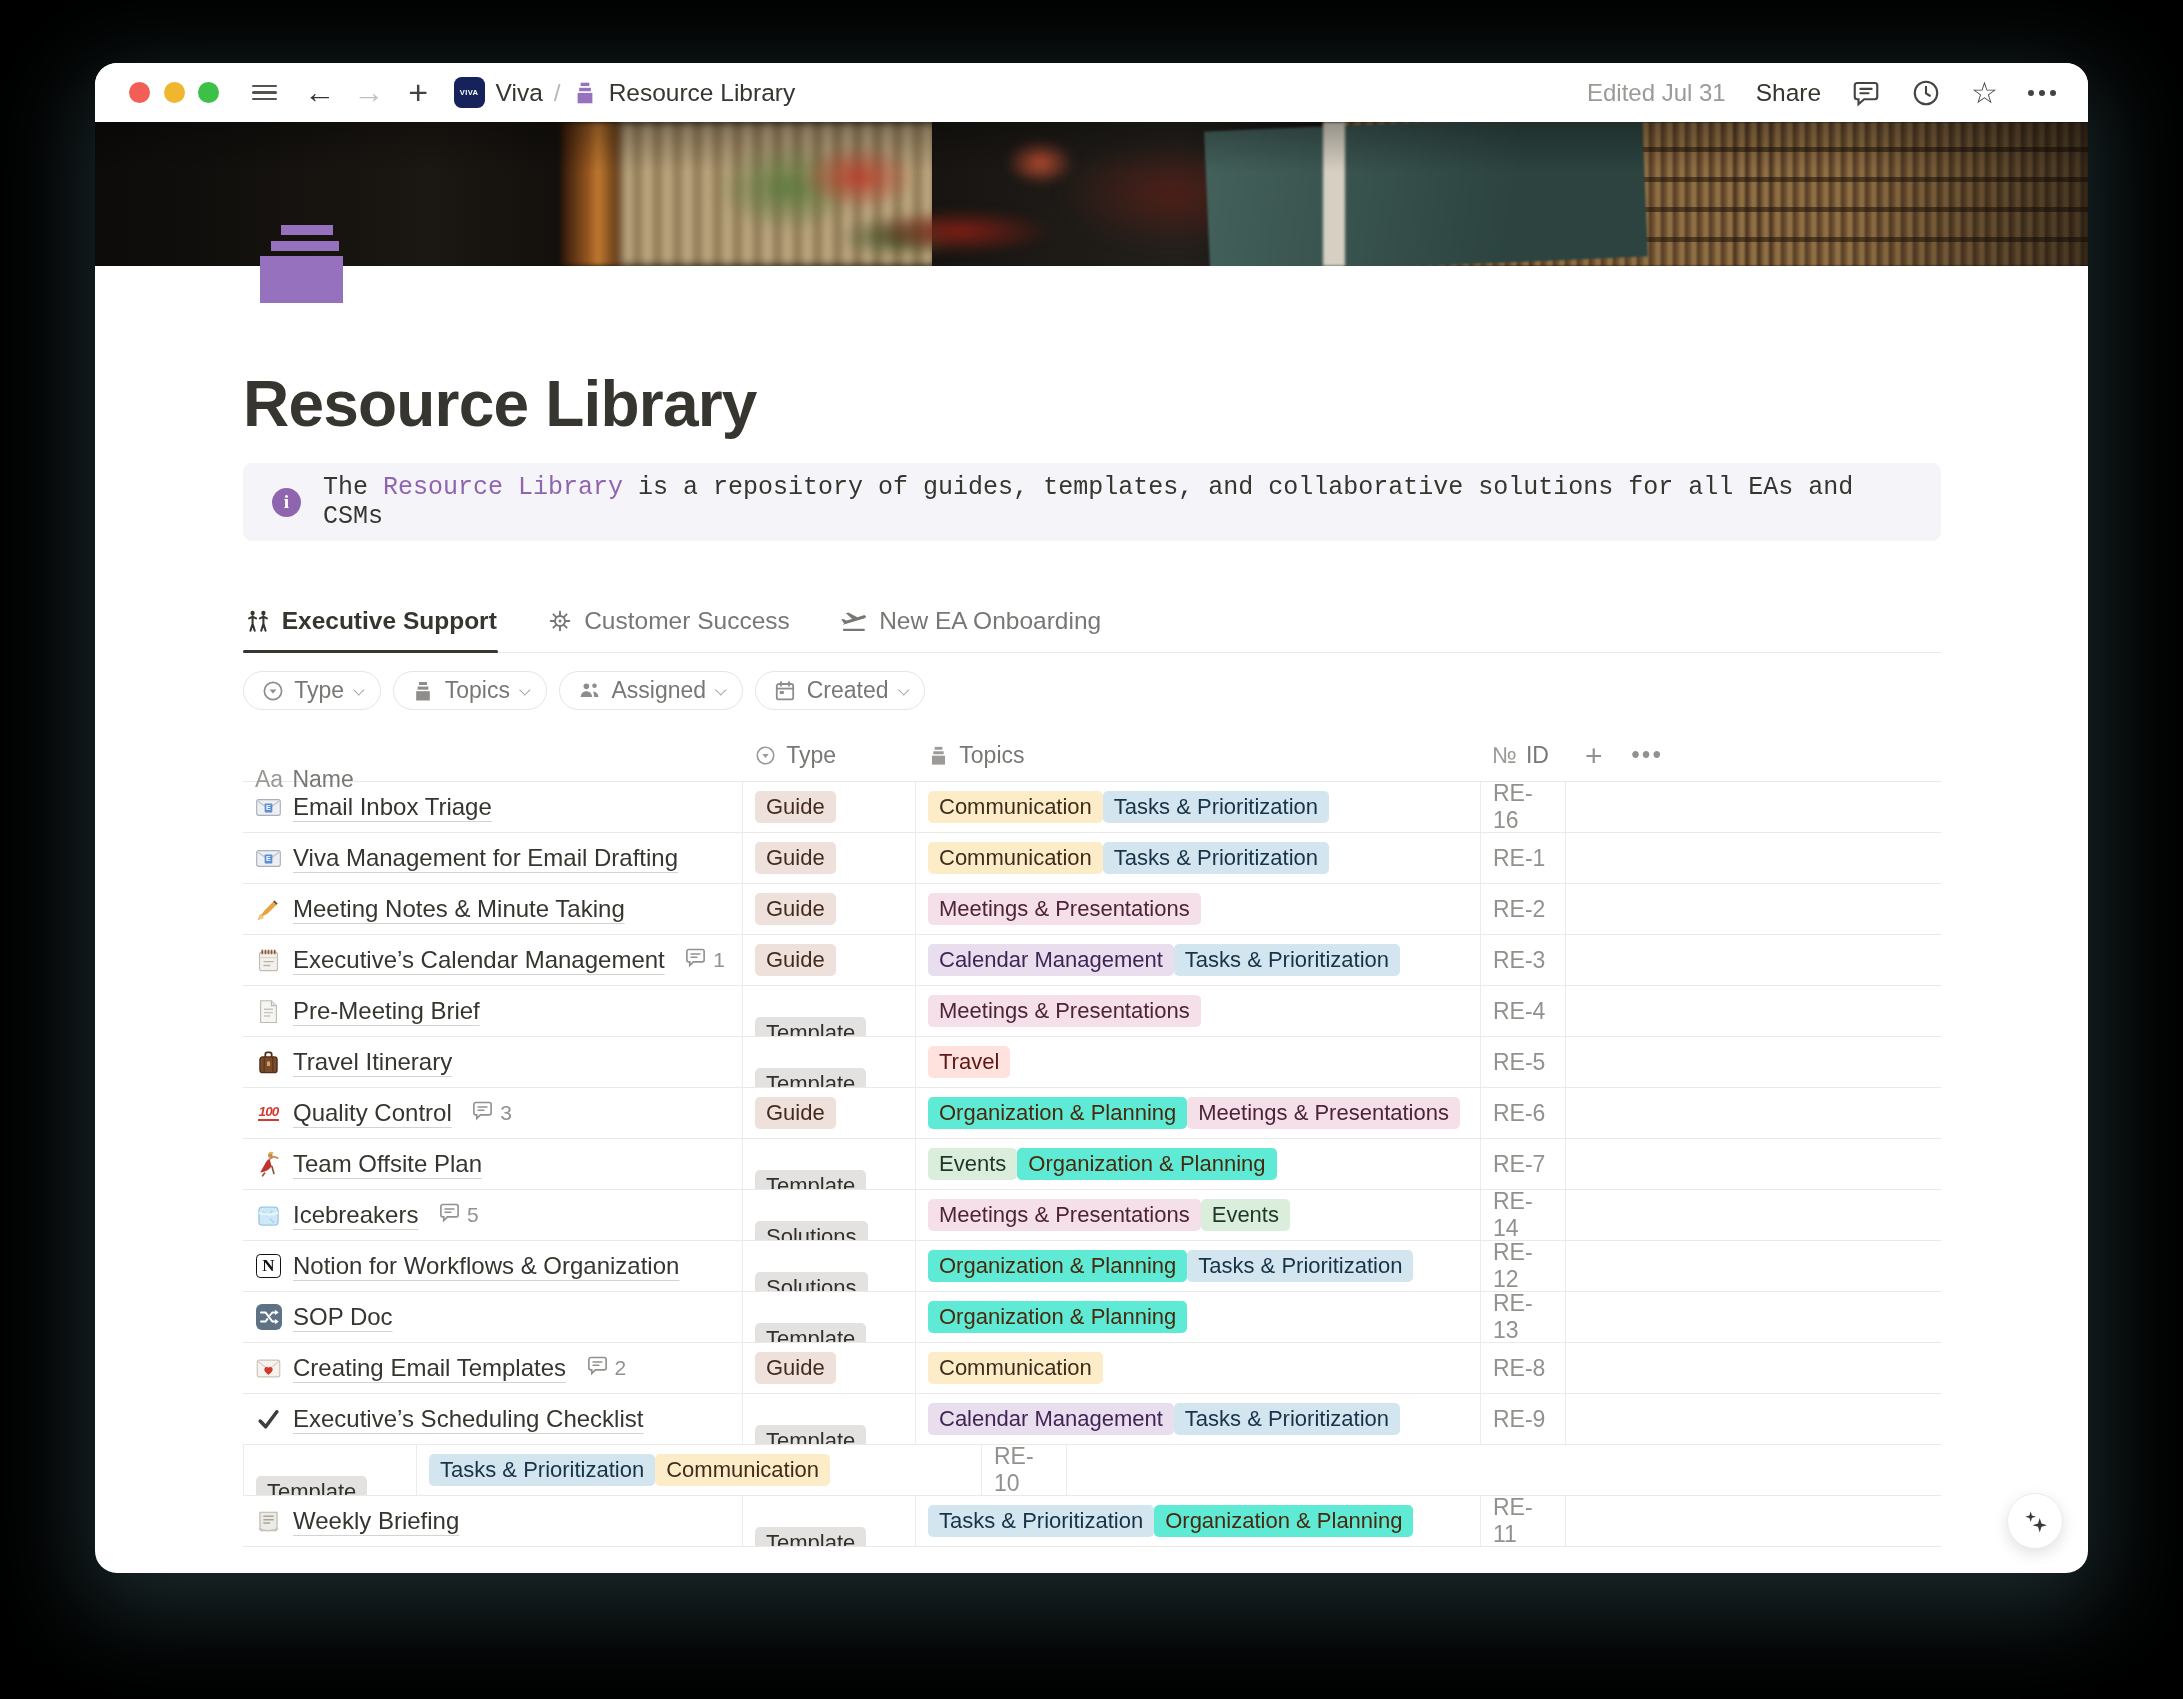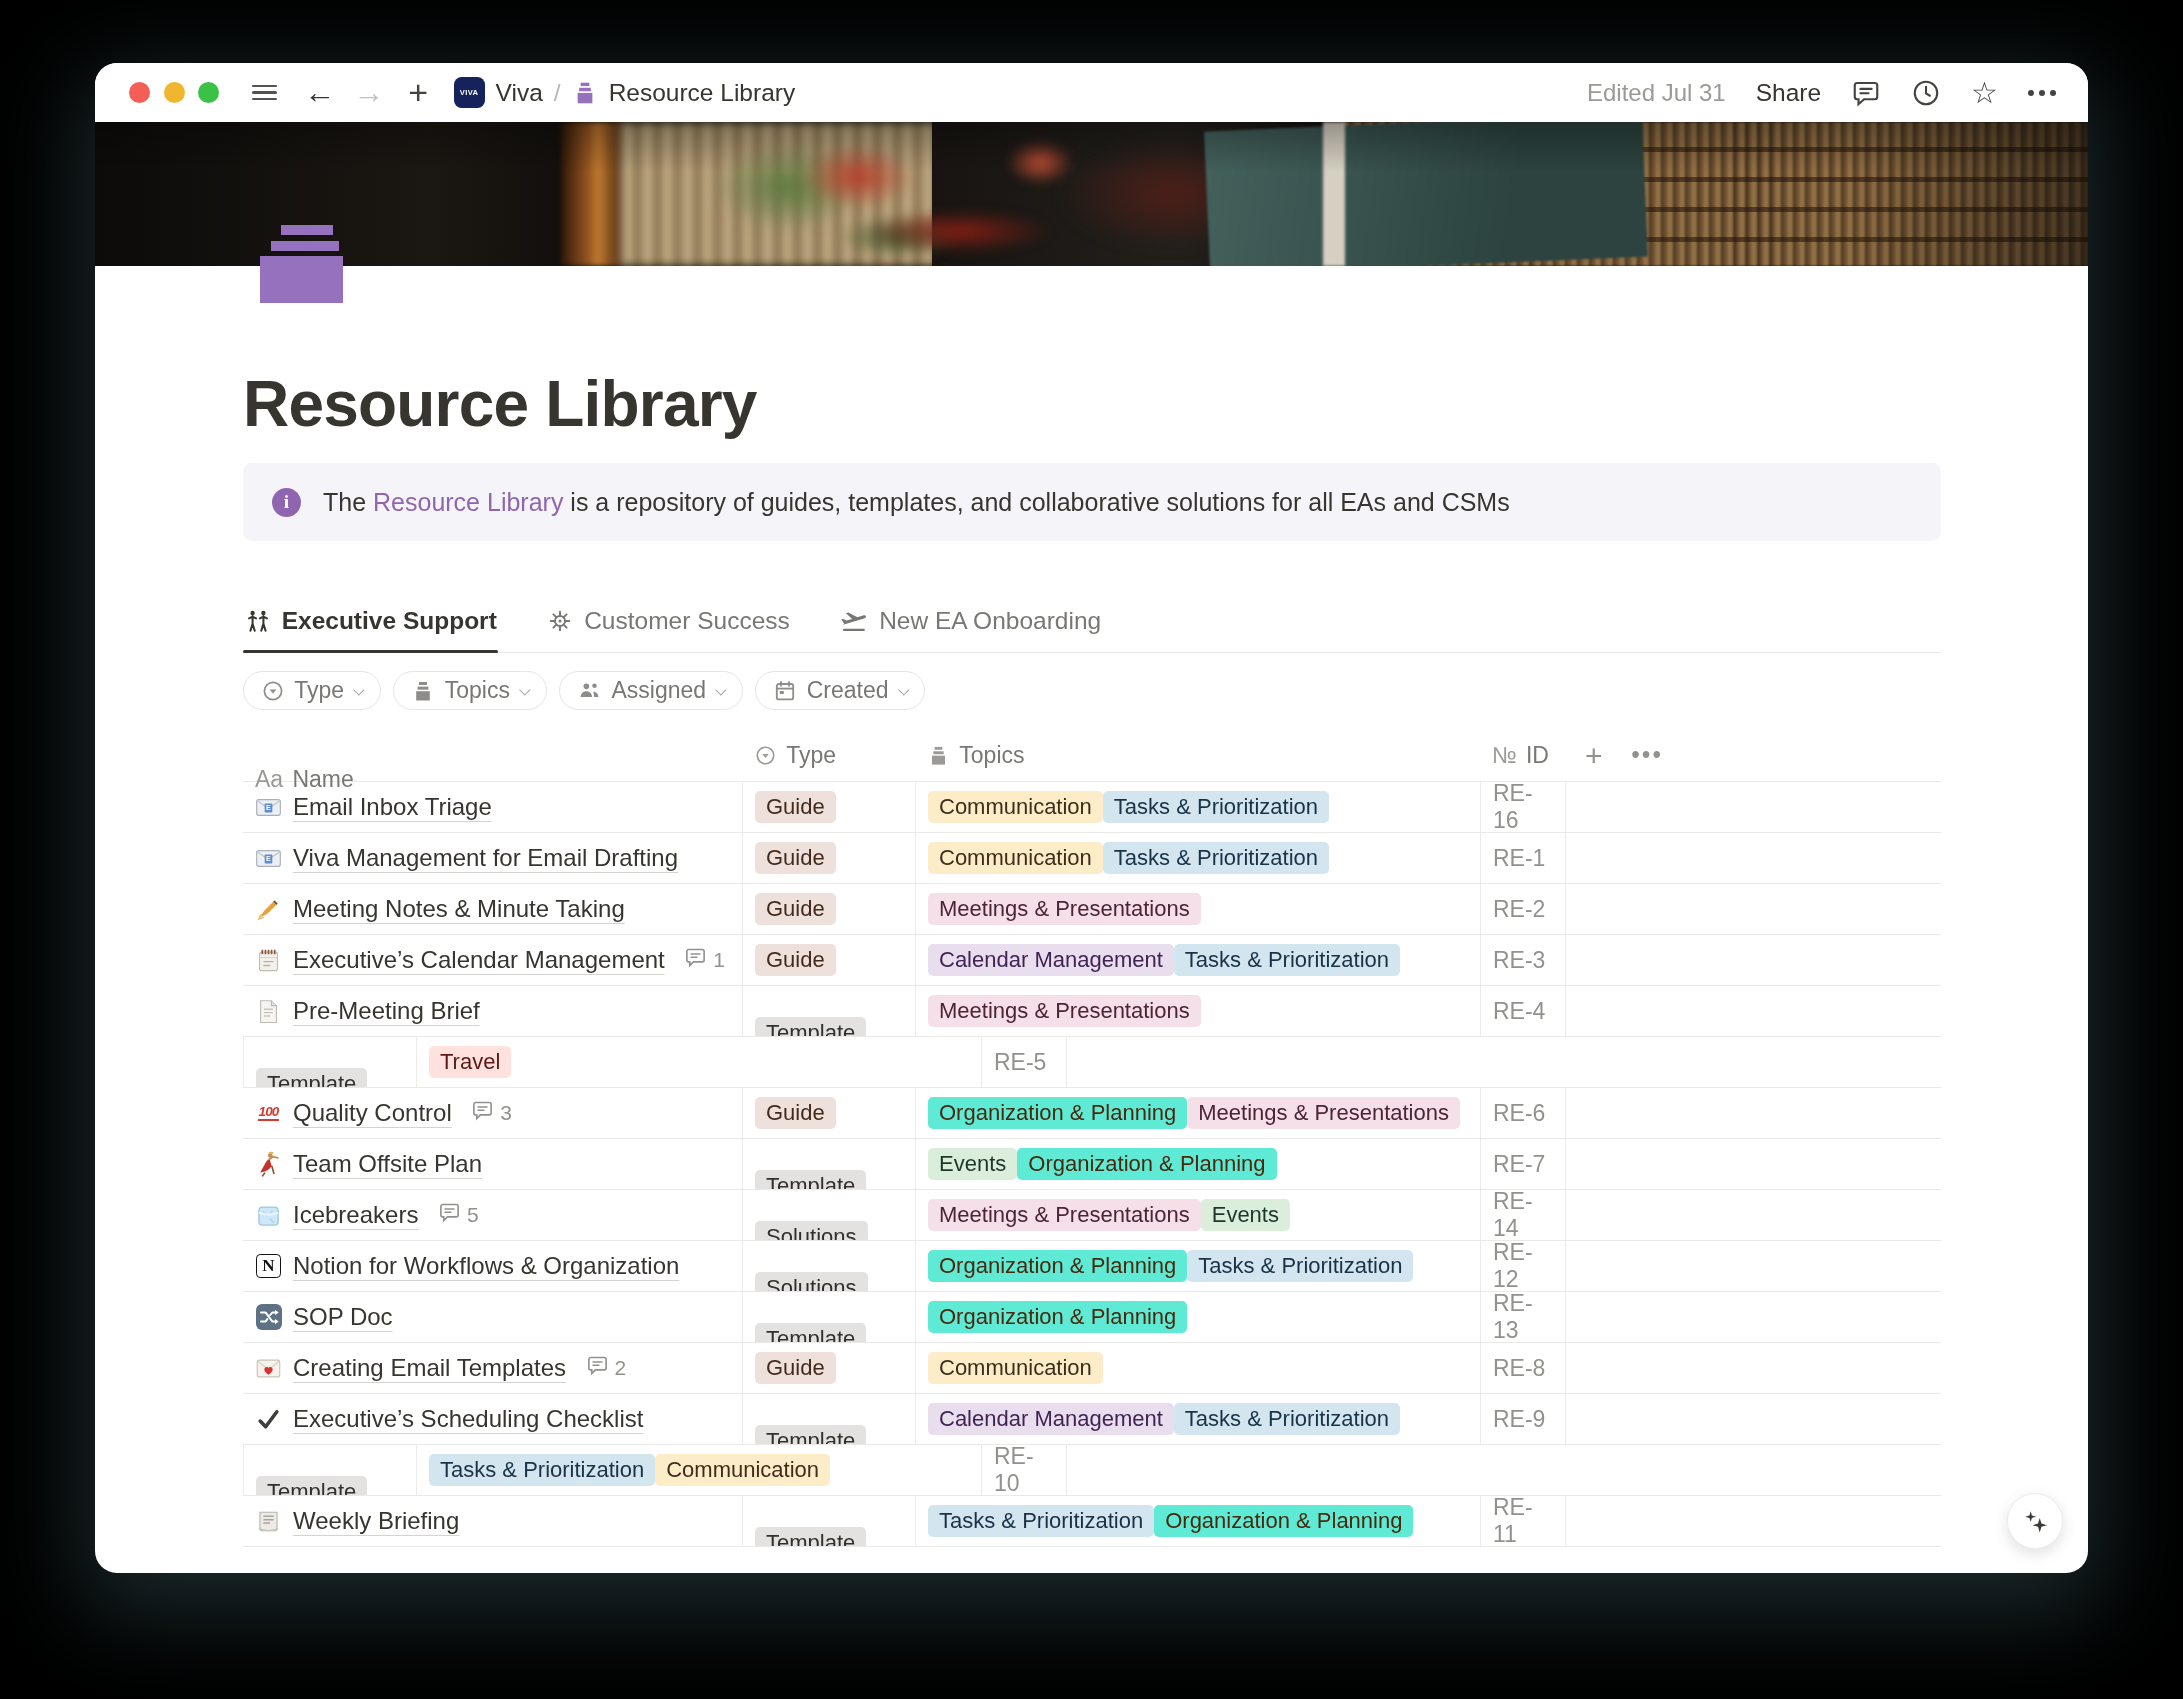--- a/index.html
+++ b/index.html
@@ -69,21 +69,21 @@
 
   
   .content { margin:0 148px; width:1698px; }
   h1.page-title { margin-top:101px; font-size:64px; font-weight:800; letter-spacing:-0.8px; color:#37352F; }
 
   .callout { margin-top:22px; background:#F5F4F8; border-radius:8.5px; height:78px;
     display:flex; align-items:center; padding:0 29px; gap:22px; }
   .info-badge { width:29px; height:29px; border-radius:50%; background:#9065B0; color:#fff;
     display:flex; align-items:center; justify-content:center; font-size:19.4px; font-weight:700;
     font-family:"Liberation Serif","DejaVu Serif",serif; flex:none; }
-  .callout-text { font-size:25px; color:#37352F; }
+  .callout-text { font-size:25px; color:#37352F;font-family:Liberation Mono, monospace; }
   .callout-text .lnk { color:#9065B0; cursor:pointer; }
 
   
   .tabs { margin-top:57px; display:flex; gap:47px; border-bottom:1.7px solid #E9E9E7; }
   .tab { display:flex; align-items:center; gap:11px; padding:8.5px 1.7px 17px; font-size:24.5px;
     color:#787774; cursor:pointer; position:relative; font-weight:500; }
   .tab.active { color:#37352F; font-weight:700; }
   .tab.active::after { content:""; position:absolute; left:0; right:0; bottom:-1.7px; height:3.4px; background:#37352F; border-radius:1.7px; }
   .tab svg { display:block; }
 
@@ -465,20 +465,31 @@
               </div>
               <div class="cell c-topics">
                 <span class="tag tag-pink">Meetings &amp; Presentations</span>
               </div>
               <div class="cell c-id">
                 <span>RE-4</span>
               </div>
               <div class="cell c-blank"></div>
             </div>
             <div class="trow">
+              <div class="cell c-name">
+                <span class="ricon">
+                  <svg width="27" height="27" viewBox="0 0 24 24">
+                    <rect x="4.4" y="7" width="15.2" height="14" rx="2.4" fill="#7A4A2B" stroke="#4F2D17" stroke-width="1.2"></rect>
+                    <path d="M9.2 7V4.6A1.6 1.6 0 0 1 10.8 3h2.4a1.6 1.6 0 0 1 1.6 1.6V7" fill="none" stroke="#4F2D17" stroke-width="1.6"></path>
+                    <path d="M8.2 7v14M15.8 7v14" stroke="#5E3720" stroke-width="1.2"></path>
+                    <rect x="10.6" y="11" width="2.8" height="4" rx=".5" fill="#C9A86A"></rect>
+                  </svg>
+                </span>
+                <span class="rname">Travel Itinerary</span>
+              </div>
               <div class="cell c-type">
                 <span class="tag tag-gray">Template</span>
               </div>
               <div class="cell c-topics">
                 <span class="tag tag-red">Travel</span>
               </div>
               <div class="cell c-id">
                 <span>RE-5</span>
               </div>
               <div class="cell c-blank"></div>

